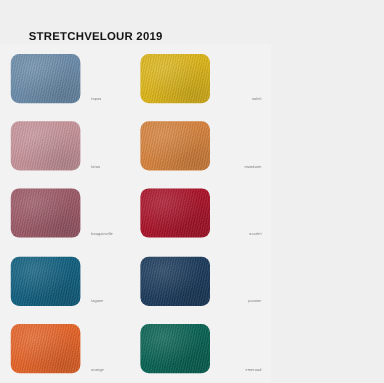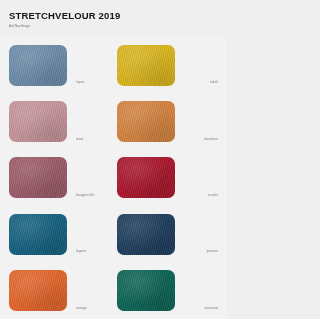--- a/index.html
+++ b/index.html
@@ -25,21 +25,21 @@
   
   .header {
     padding: 11px 0 0 9px;
   }
   .brand-title {
     font-size: 9.5px;
     font-weight: bold;
     letter-spacing: 0.18px;
     color: #141414;
     line-height: 1.1;
-    margin: 0;
+    margin: 15px;
     white-space: nowrap;
   }
   .brand-subtitle {
     font-size: 3.1px;
     color: #6d6d6d;
     letter-spacing: 0.1px;
     margin: 4px 0 0 0;
     line-height: 1.1;
     white-space: nowrap;
   }

